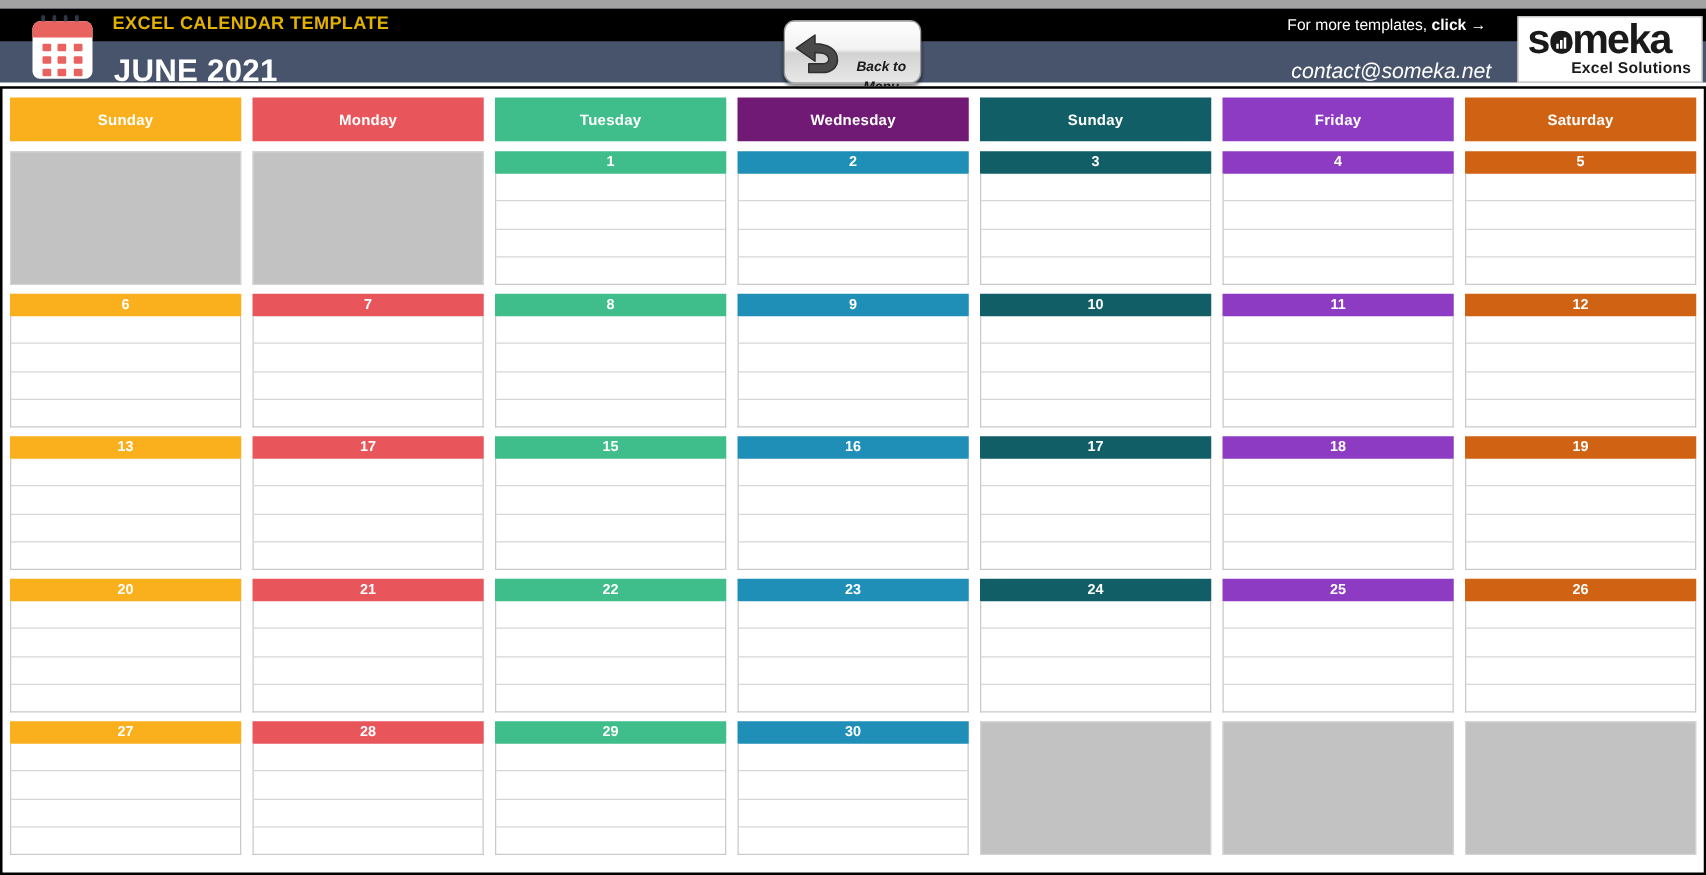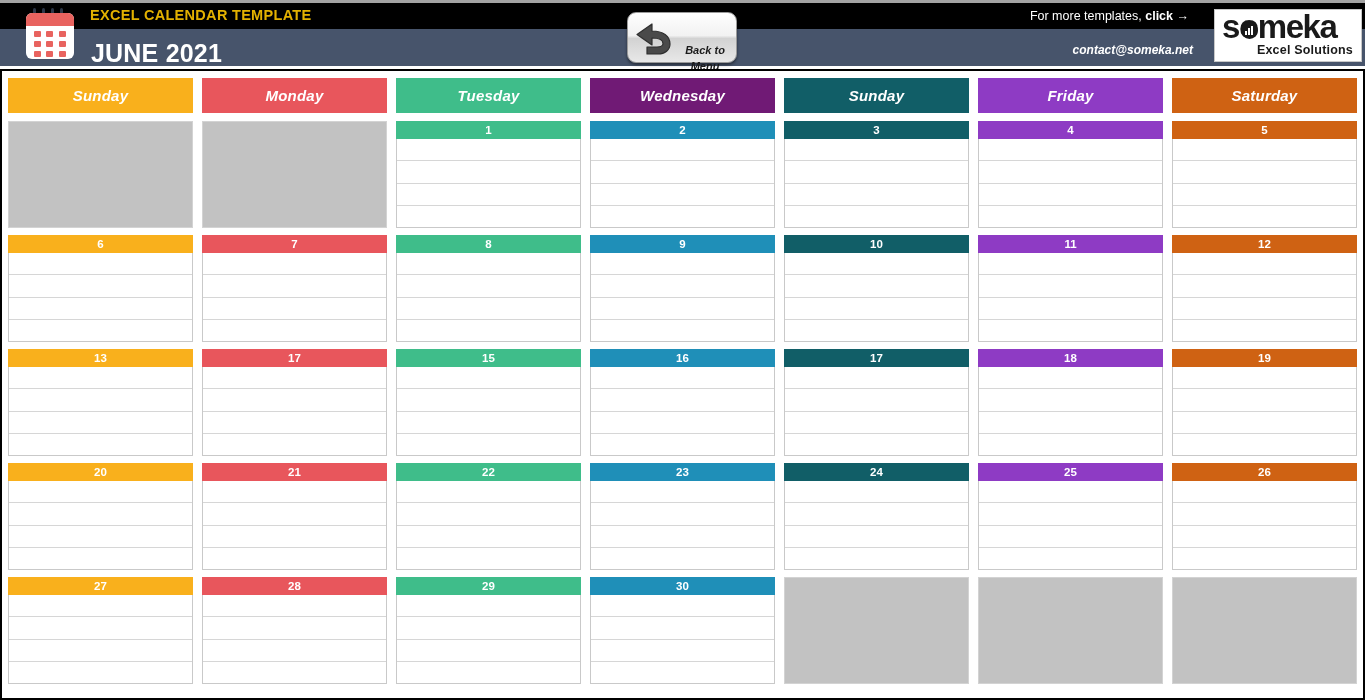--- a/index.html
+++ b/index.html
@@ -18,21 +18,21 @@
     height: 700px;
     background: #ffffff;
   }
 
   
   .header {
     position: relative;
     width: 1365px;
     height: 66px;
     background: #47546b;
-    border-top: 3px solid #a3a3a3;
+    border-top: 7px solid #a3a3a3;
   }
   .header-black {
     position: absolute;
     left: 0; top: 0;
     width: 1365px;
     height: 26px;
     background: #000000;
   }
 
   .cal-icon {
@@ -142,25 +142,24 @@
     color: #ffffff;
     white-space: nowrap;
     z-index: 4;
   }
   .more-templates b { font-weight: bold; }
 
   .contact-email {
     position: absolute;
     right: 172px;
     top: 40px;
-    font-size: 12px;
+    font-size: 17px;
     font-style: italic;
     color: #ffffff;
     white-space: nowrap;
-    font-weight: bold;
   }
 
   .logo-box {
     position: absolute;
     right: 3px;
     top: 6px;
     width: 148px;
     height: 53px;
     background: #ffffff;
     border: 1px solid #c8c8c8;
@@ -231,24 +230,23 @@
     grid-template-columns: repeat(7, 1fr);
     column-gap: 9px;
     height: 35px;
     margin-bottom: 8px;
   }
   .dayhead {
     display: flex;
     align-items: center;
     justify-content: center;
     color: #ffffff;
-    font-size: 15px;
+    font-size: 12px;
     font-weight: bold;
     letter-spacing: 0.2px;
-    font-style: italic;
   }
 
   .weeks {
     display: flex;
     flex-direction: column;
     row-gap: 7px;
   }
   .week {
     display: grid;
     grid-template-columns: repeat(7, 1fr);

